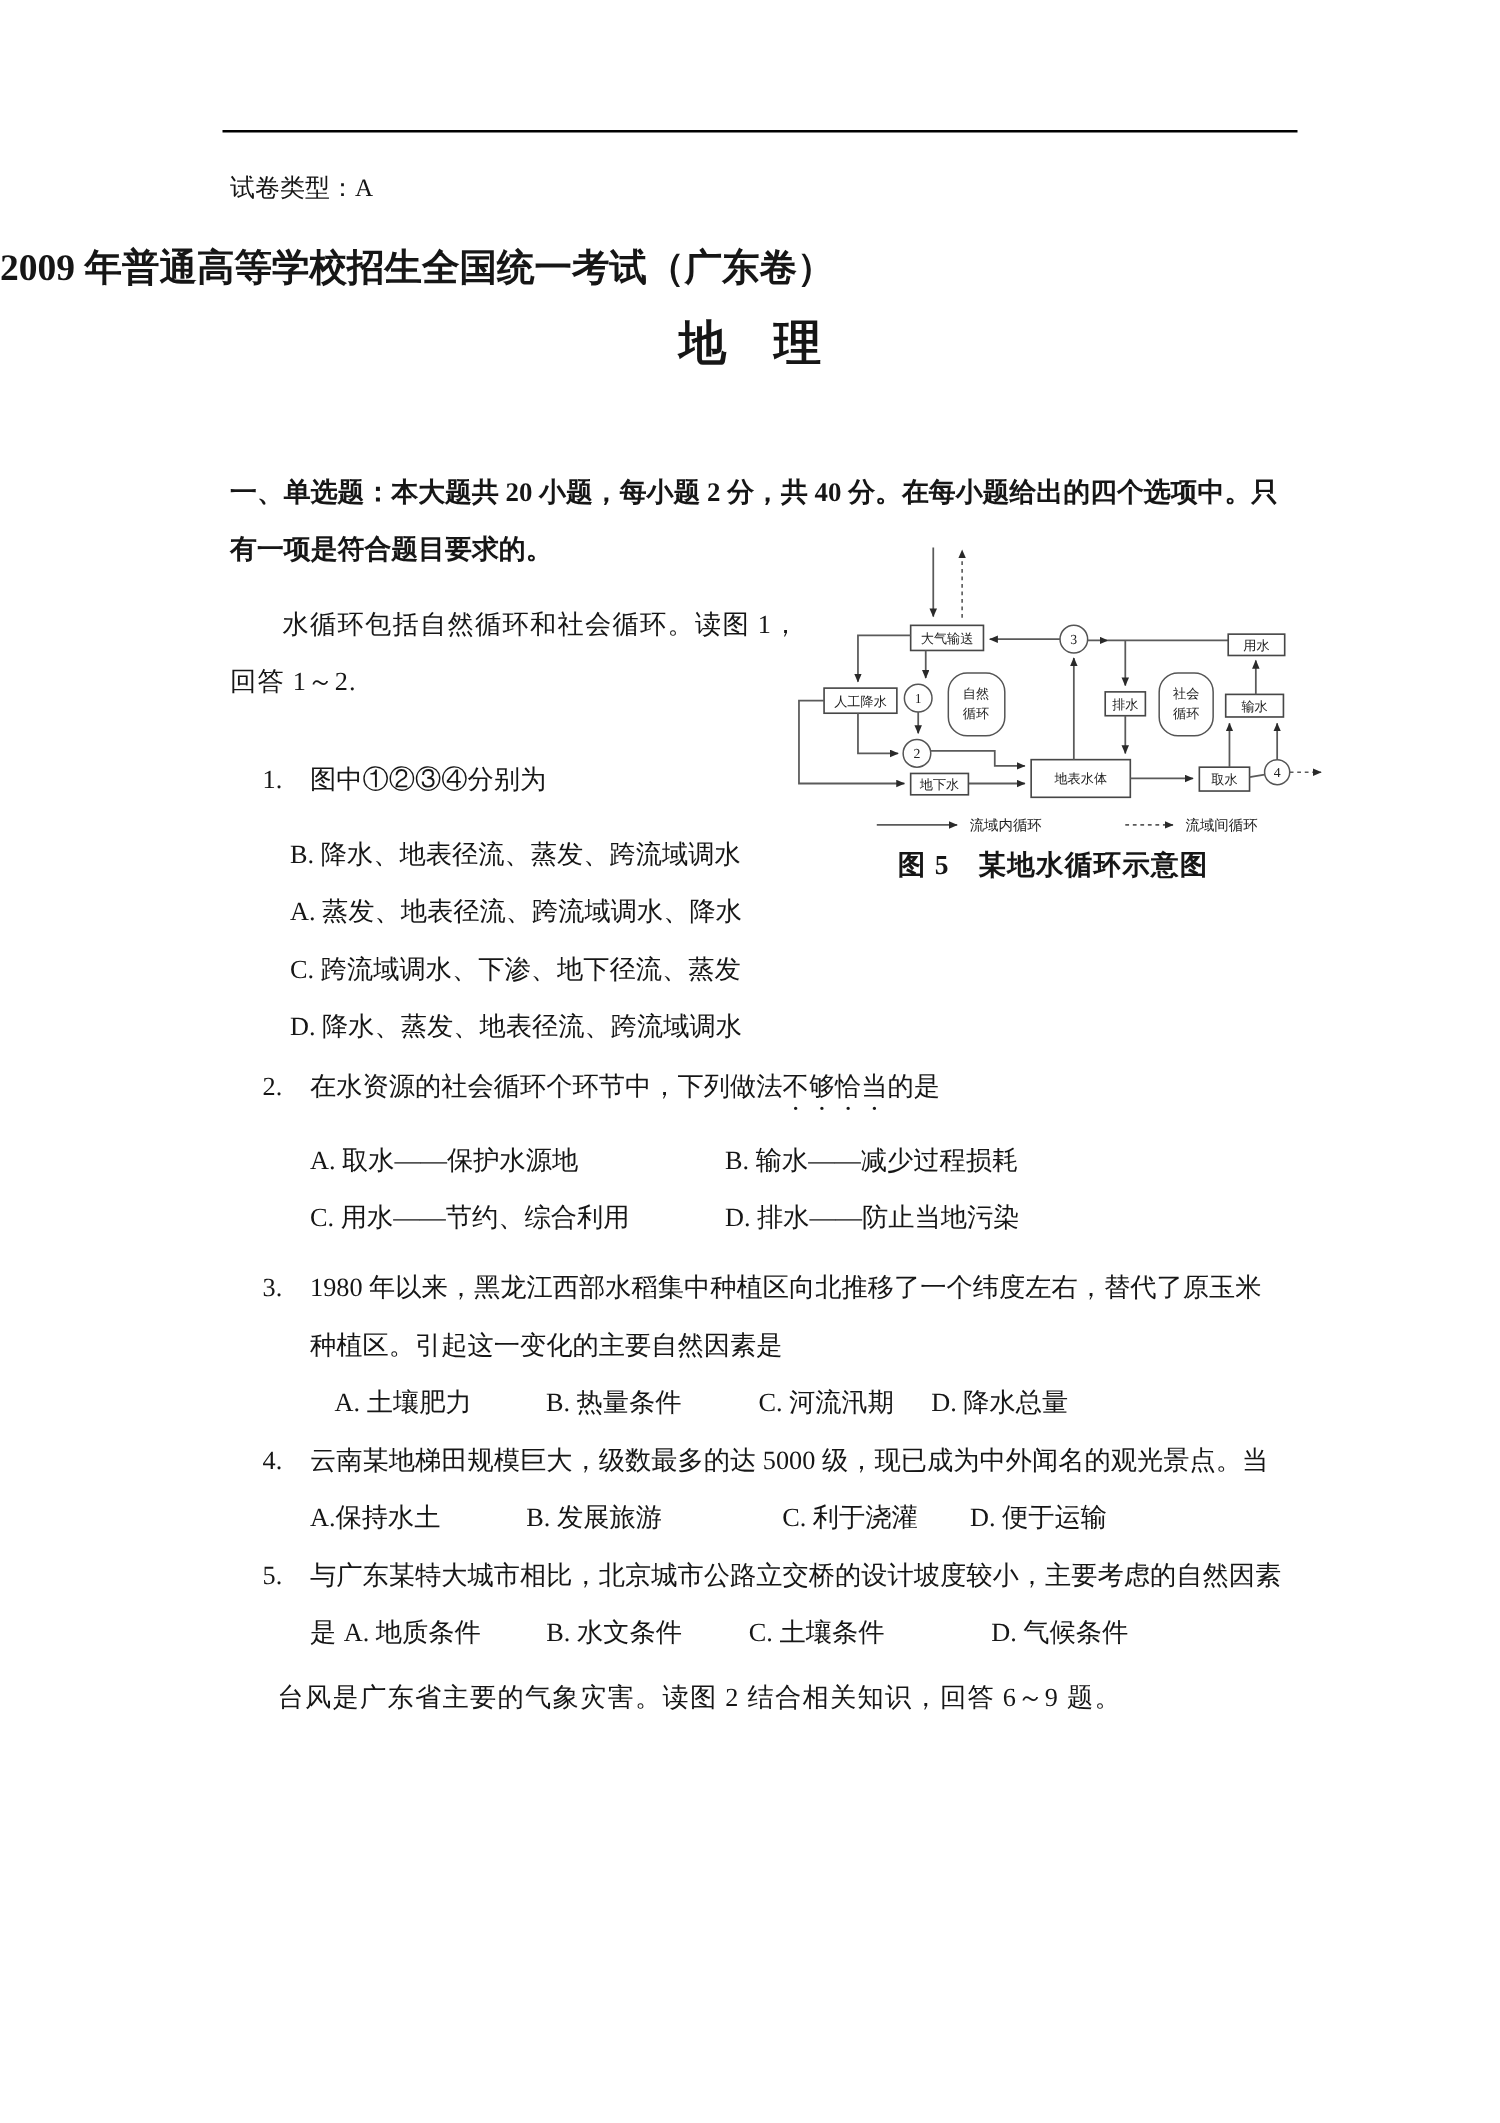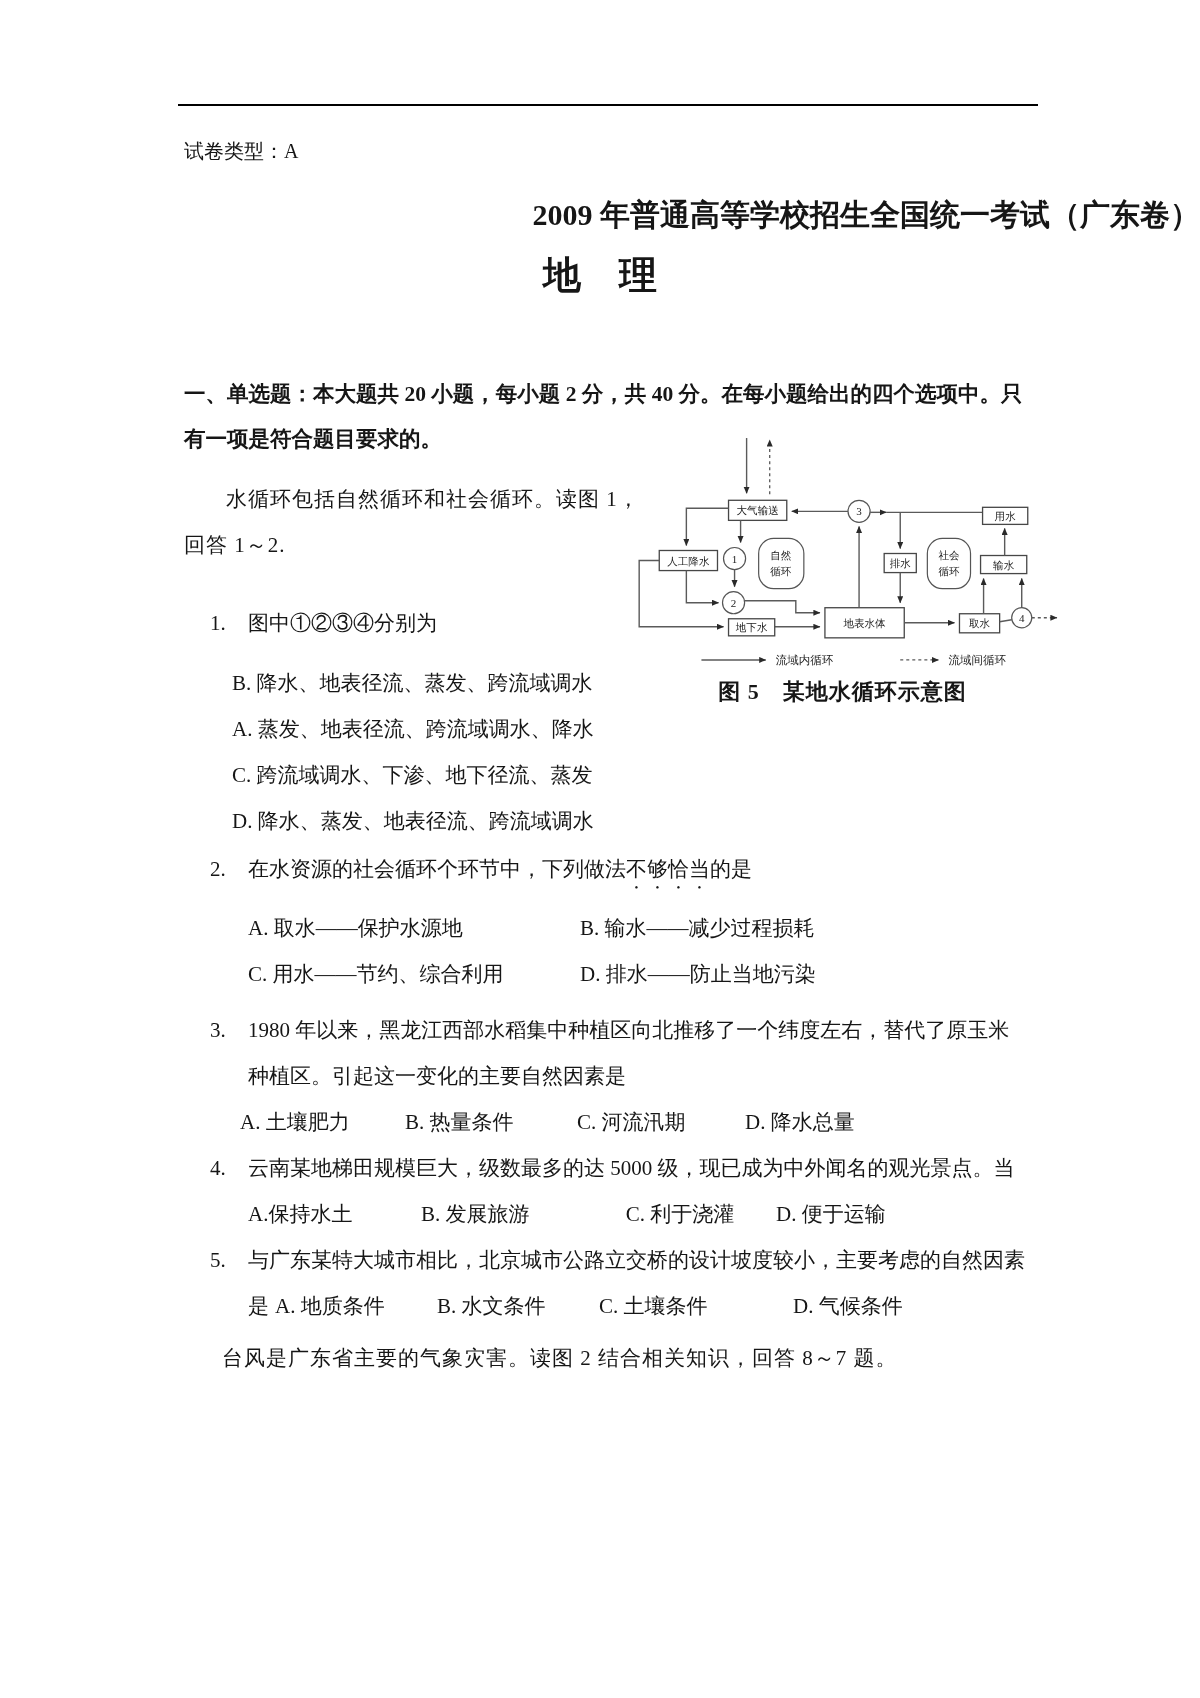--- a/index.html
+++ b/index.html
@@ -3,41 +3,41 @@
 <meta charset="utf-8">
 <style>
   html,body{margin:0;padding:0;}
   body{
     width:1200px;height:1698px;background:#ffffff;color:#161616;
     font-family:"Liberation Serif","DejaVu Serif",serif;
     padding-top:104px;box-sizing:border-box;position:relative;overflow:hidden;
   }
   .top-rule{margin-left:178px;width:860px;border-top:2.5px solid #000;}
   .paper-type{margin:32px 0 0 184px;font-size:20px;line-height:26px;}
-  .page-title{margin:34px 0 0 0;text-align:right;font-size:30px;line-height:34px;font-weight:bold;}
+  .page-title{margin:34px 0 0 0;text-align:left;font-size:30px;line-height:34px;font-weight:bold;}
   .subject-title{margin:26px 0 0 0;text-align:center;font-size:38px;line-height:34px;font-weight:bold;}
   .content{margin:80px 0 0 184px;width:792px;font-size:21px;}
   .line{white-space:nowrap;}
   .section-heading{font-weight:bold;font-size:21.5px;line-height:45px;}
   .figure-float{float:right;width:447px;margin-right:-90px;margin-top:-32px;}
   .figure-float svg{display:block;}
   .figure-caption{font-weight:bold;font-size:22px;text-align:center;margin-top:1px;letter-spacing:1px;}
   .passage{margin-top:14px;line-height:46px;letter-spacing:1px;}
   .passage .indent{text-indent:2em;}
   .q{display:flex;padding-left:26px;line-height:46px;}
   .qnum{width:38px;flex:0 0 38px;}
   .qbody{flex:1;min-width:0;}
   .q1{margin-top:32px;}
   .q2{margin-top:2px;}
   .q3{margin-top:10px;}
   .optlist{margin-left:-16px;margin-top:14px;}
   .opt-grid{display:grid;grid-template-columns:332px auto;margin-top:12px;}
   .optrow{display:flex;margin-top:0;}
   .optrow span{flex:0 0 auto;white-space:nowrap;}
-  .q3 .optrow{margin-left:-8px;}
+  .q3 .optrow{margin-left:-8px;text-align:center;}
   .w165{width:165px;}.w172{width:172px;}.w168{width:168px;}
   .w173{width:173px;}.w163{width:163px;}.w192{width:192px;text-align:center;}
   .w162{width:162px;}.w194{width:194px;}
   .prefix{margin-right:6px;}
   .emph{
     -webkit-text-emphasis:filled dot;-webkit-text-emphasis-position:under;
     text-emphasis:filled dot;text-emphasis-position:under right;
   }
   .passage2{margin-top:6px;line-height:46px;letter-spacing:1px;margin-left:38px;}
   
@@ -220,15 +220,15 @@
       <div class="optrow">
         <span class="prefix">是</span>
         <span class="w162">A. 地质条件</span>
         <span class="w162">B. 水文条件</span>
         <span class="w194">C. 土壤条件</span>
         <span>D. 气候条件</span>
       </div>
     </div>
   </div>
 
-  <div class="passage2 line">台风是广东省主要的气象灾害。读图 2 结合相关知识，回答 8～7 题。</div>
+  <div class="passage2 line">台风是广东省主要的气象灾害。读图 2 结合相关知识，回答 6～9 题。</div>
 
 </div>
 
 </body></html>

